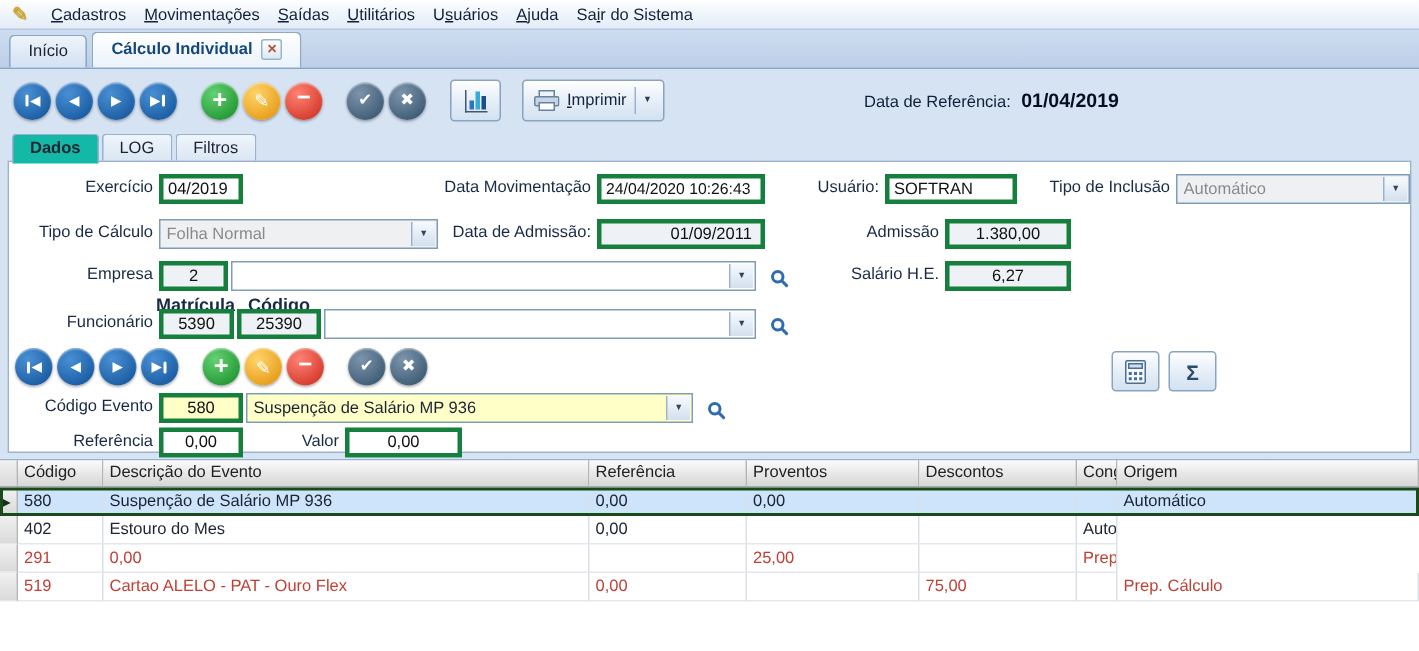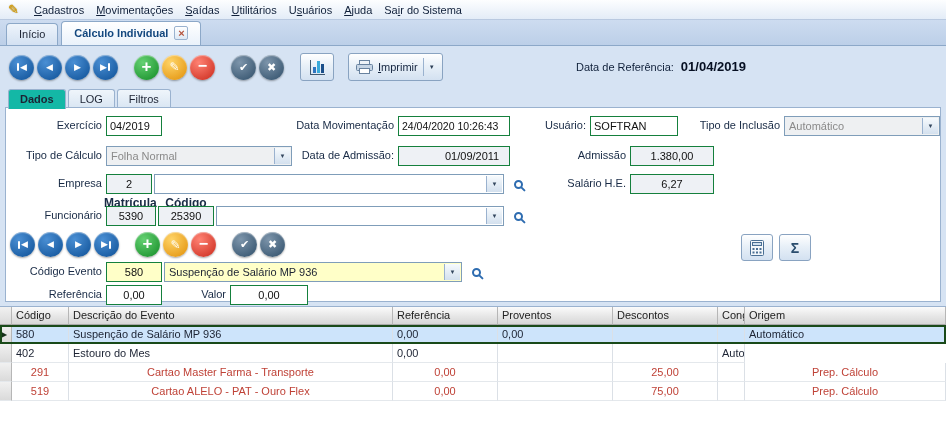--- a/index.html
+++ b/index.html
@@ -75,21 +75,21 @@
   .subtabs { position:absolute; top:88px; left:8px; height:20px; display:flex; }
   .stab { padding:3px 11px 4px; margin-right:2px; border:1px solid #9ab2cf;
     border-bottom:none; border-radius:3px 3px 0 0; cursor:pointer;
     background:linear-gradient(#eff5fb,#d8e5f2); position:relative; top:1px; }
   .stab.active { background:#14b8a6; font-weight:bold; z-index:6; padding-bottom:6px; }
 
   .panel { position:absolute; top:107px; left:5px; right:5px; height:195px;
     background:#fff; border:1px solid #9ab2cf; }
   .flabel { position:absolute; text-align:right; color:#182a45; white-space:nowrap; }
   .mlabel { position:absolute; font-size:12px; color:#182a45; text-align:center;font-weight:bold; }
-  .tinput { position:absolute; height:20px; border:1px solid #15803d; background:#fff;
+  .tinput { position:absolute; height:20px; border:3px solid #15803d; background:#fff;
     font-family:inherit; font-size:11px; color:#111; padding:0 3px; }
   .tinput.num { text-align:center; }
   .tinput.ro { background:#eef1f5; }
   .tinput.yellow { background:var(--yellow-field,#ffffc8); }
   .tinput.small { font-size:10.5px; }
   .combo { position:absolute; height:20px; border:1px solid #7f9db9; background:#fff;
     display:flex; align-items:center; padding:0 18px 0 4px; cursor:pointer; }
   .combo .ctext { white-space:nowrap; overflow:hidden; }
   .combo .carrow { position:absolute; top:1px; right:1px; bottom:1px; width:16px;
     display:flex; align-items:center; justify-content:center; font-size:6px;
@@ -117,21 +117,21 @@
     white-space:nowrap; overflow:hidden; }
   .ghead .gc { background:linear-gradient(#fbfbfb,#e6e6e6 55%,#d7d7d7);
     border-right:1px solid #b6b6b6; border-bottom:1px solid #a9a9a9;
     padding:2px 4px 3px; color:#222; }
   .gc.ind { background:linear-gradient(#f1f1f1,#dadada); border-right:1px solid #b6b6b6;
     padding:0 1px; font-size:8px; color:#15301a; display:flex; align-items:center; }
   .grow.selected { background:var(--selected-row-bg,#cde4fb);
     outline:2px solid var(--selected-row-border,#194a19); outline-offset:-2px;
     position:relative; z-index:1; }
   .grow.selected .gc { border-bottom-color:transparent; }
-  .grow.neg .gc { color:var(--negative-red,#bf4136);text-align:center; }
+  .grow.neg .gc { color:var(--negative-red,#bf4136); }
   .grow.body { cursor:default; }
 </style>
 </head>
 <body>
 
 <div class="app">
 
   <div class="menubar">
     <span class="app-icon">
         <span class="pen">✎</span>
@@ -358,21 +358,20 @@
       <div class="gc">Estouro do Mes</div>
       <div class="gc">0,00</div>
       <div class="gc"></div>
       <div class="gc"></div>
       <div class="gc">Automático</div>
     </div>
 
     <div class="grow body neg">
       <div class="gc ind"></div>
       <div class="gc">291</div>
-      <div class="gc">Cartao Master Farma - Transporte</div>
       <div class="gc">0,00</div>
       <div class="gc"></div>
       <div class="gc">25,00</div>
       <div class="gc"></div>
       <div class="gc">Prep. Cálculo</div>
     </div>
 
     <div class="grow body neg">
       <div class="gc ind"></div>
       <div class="gc">519</div>

